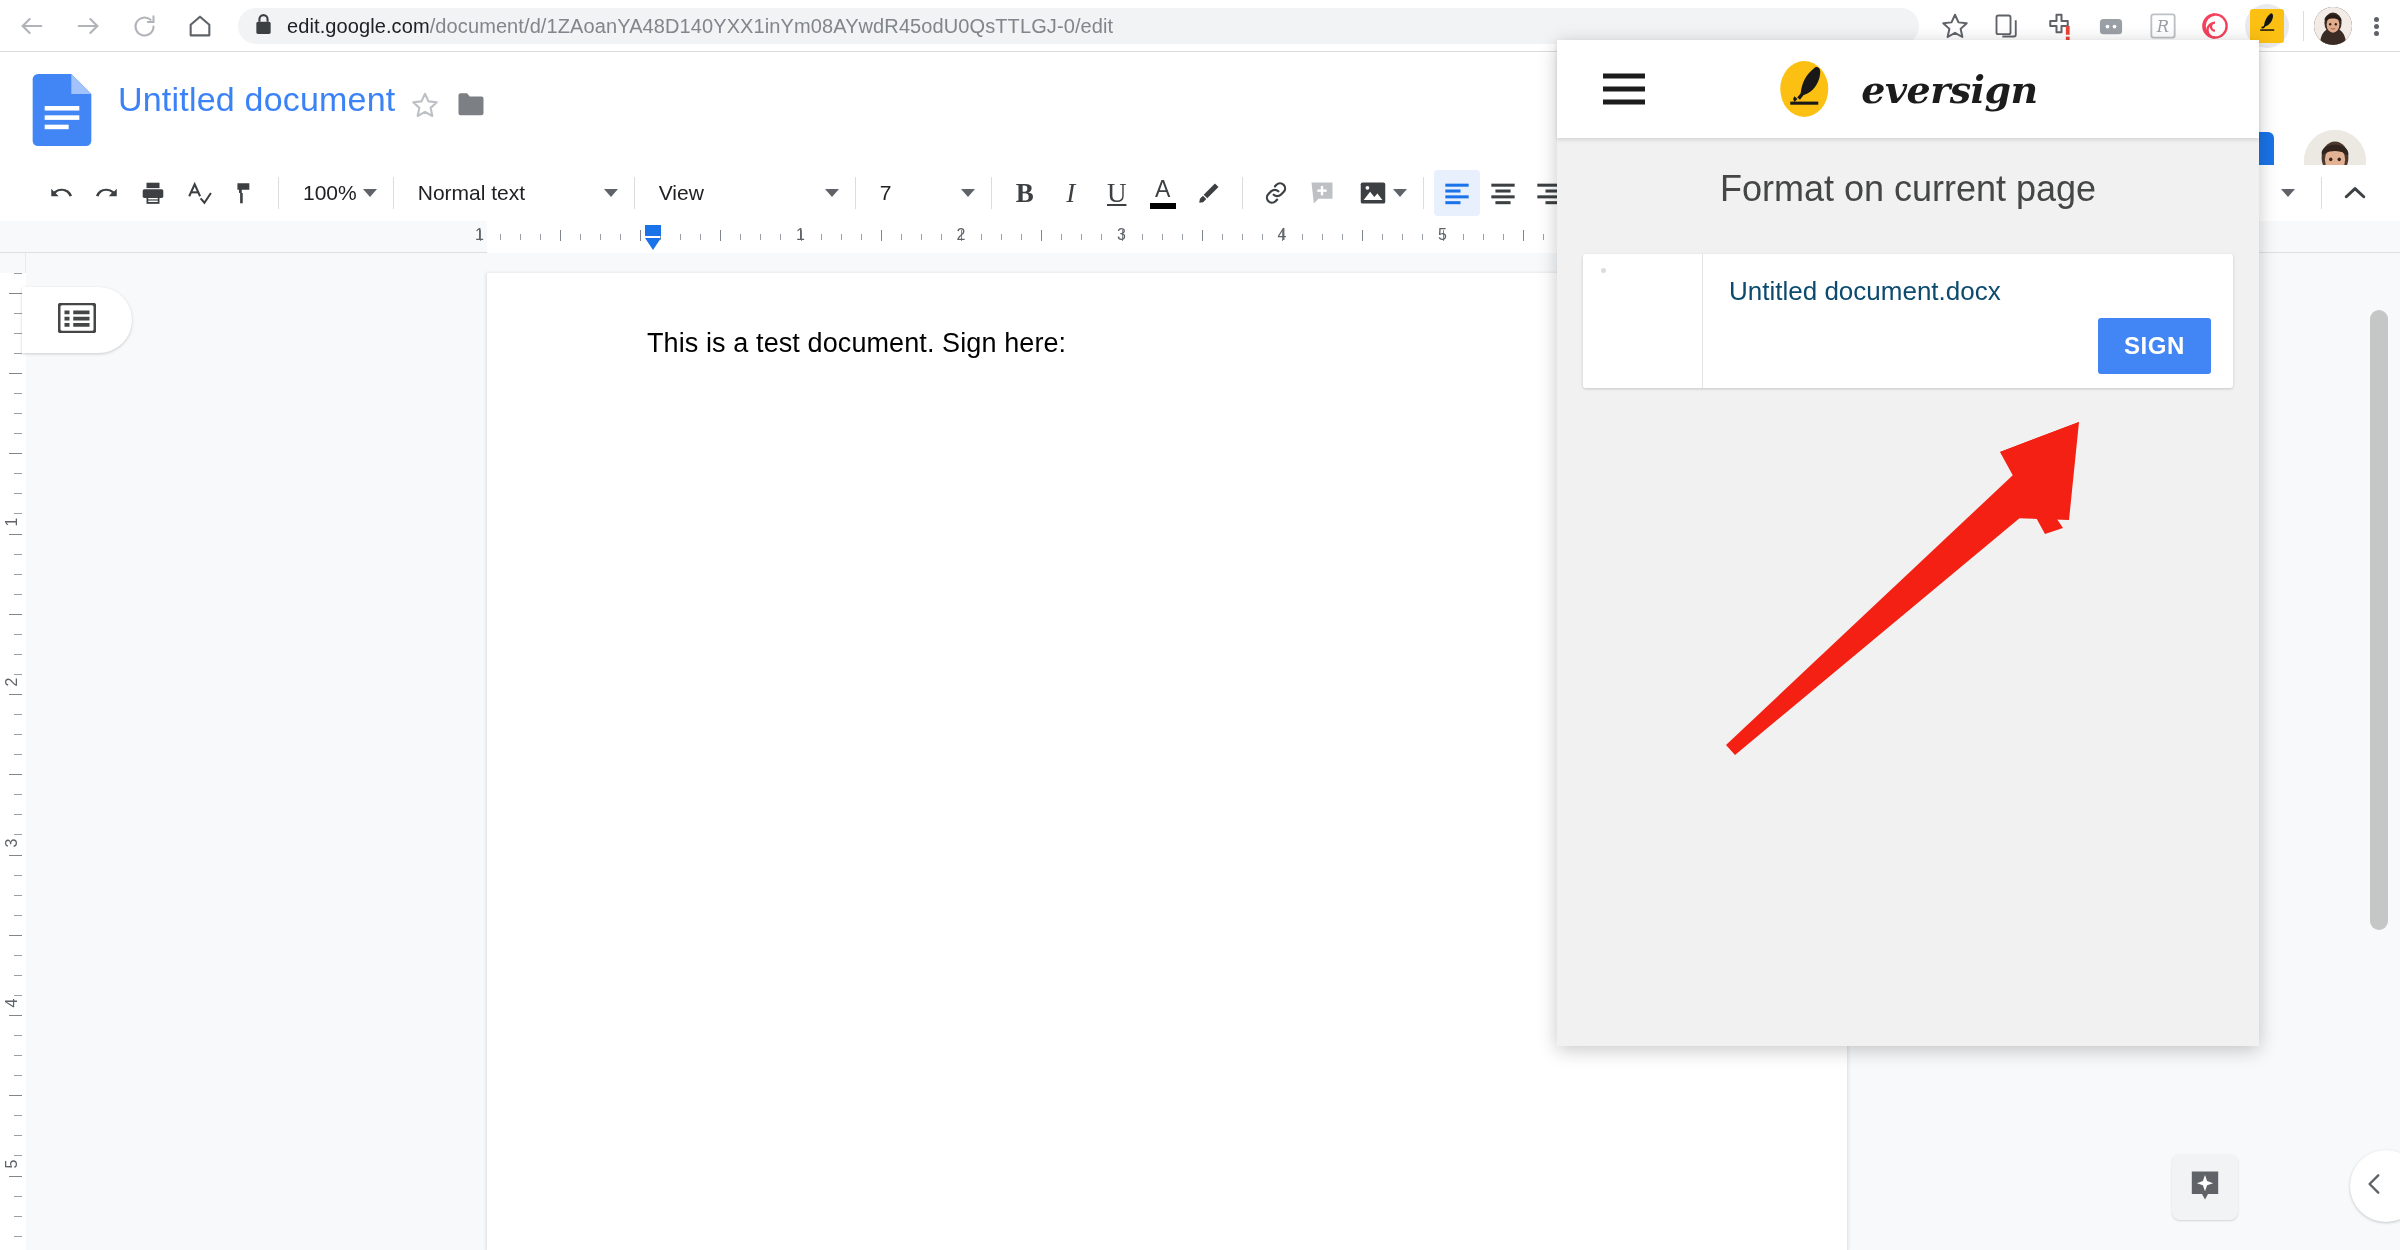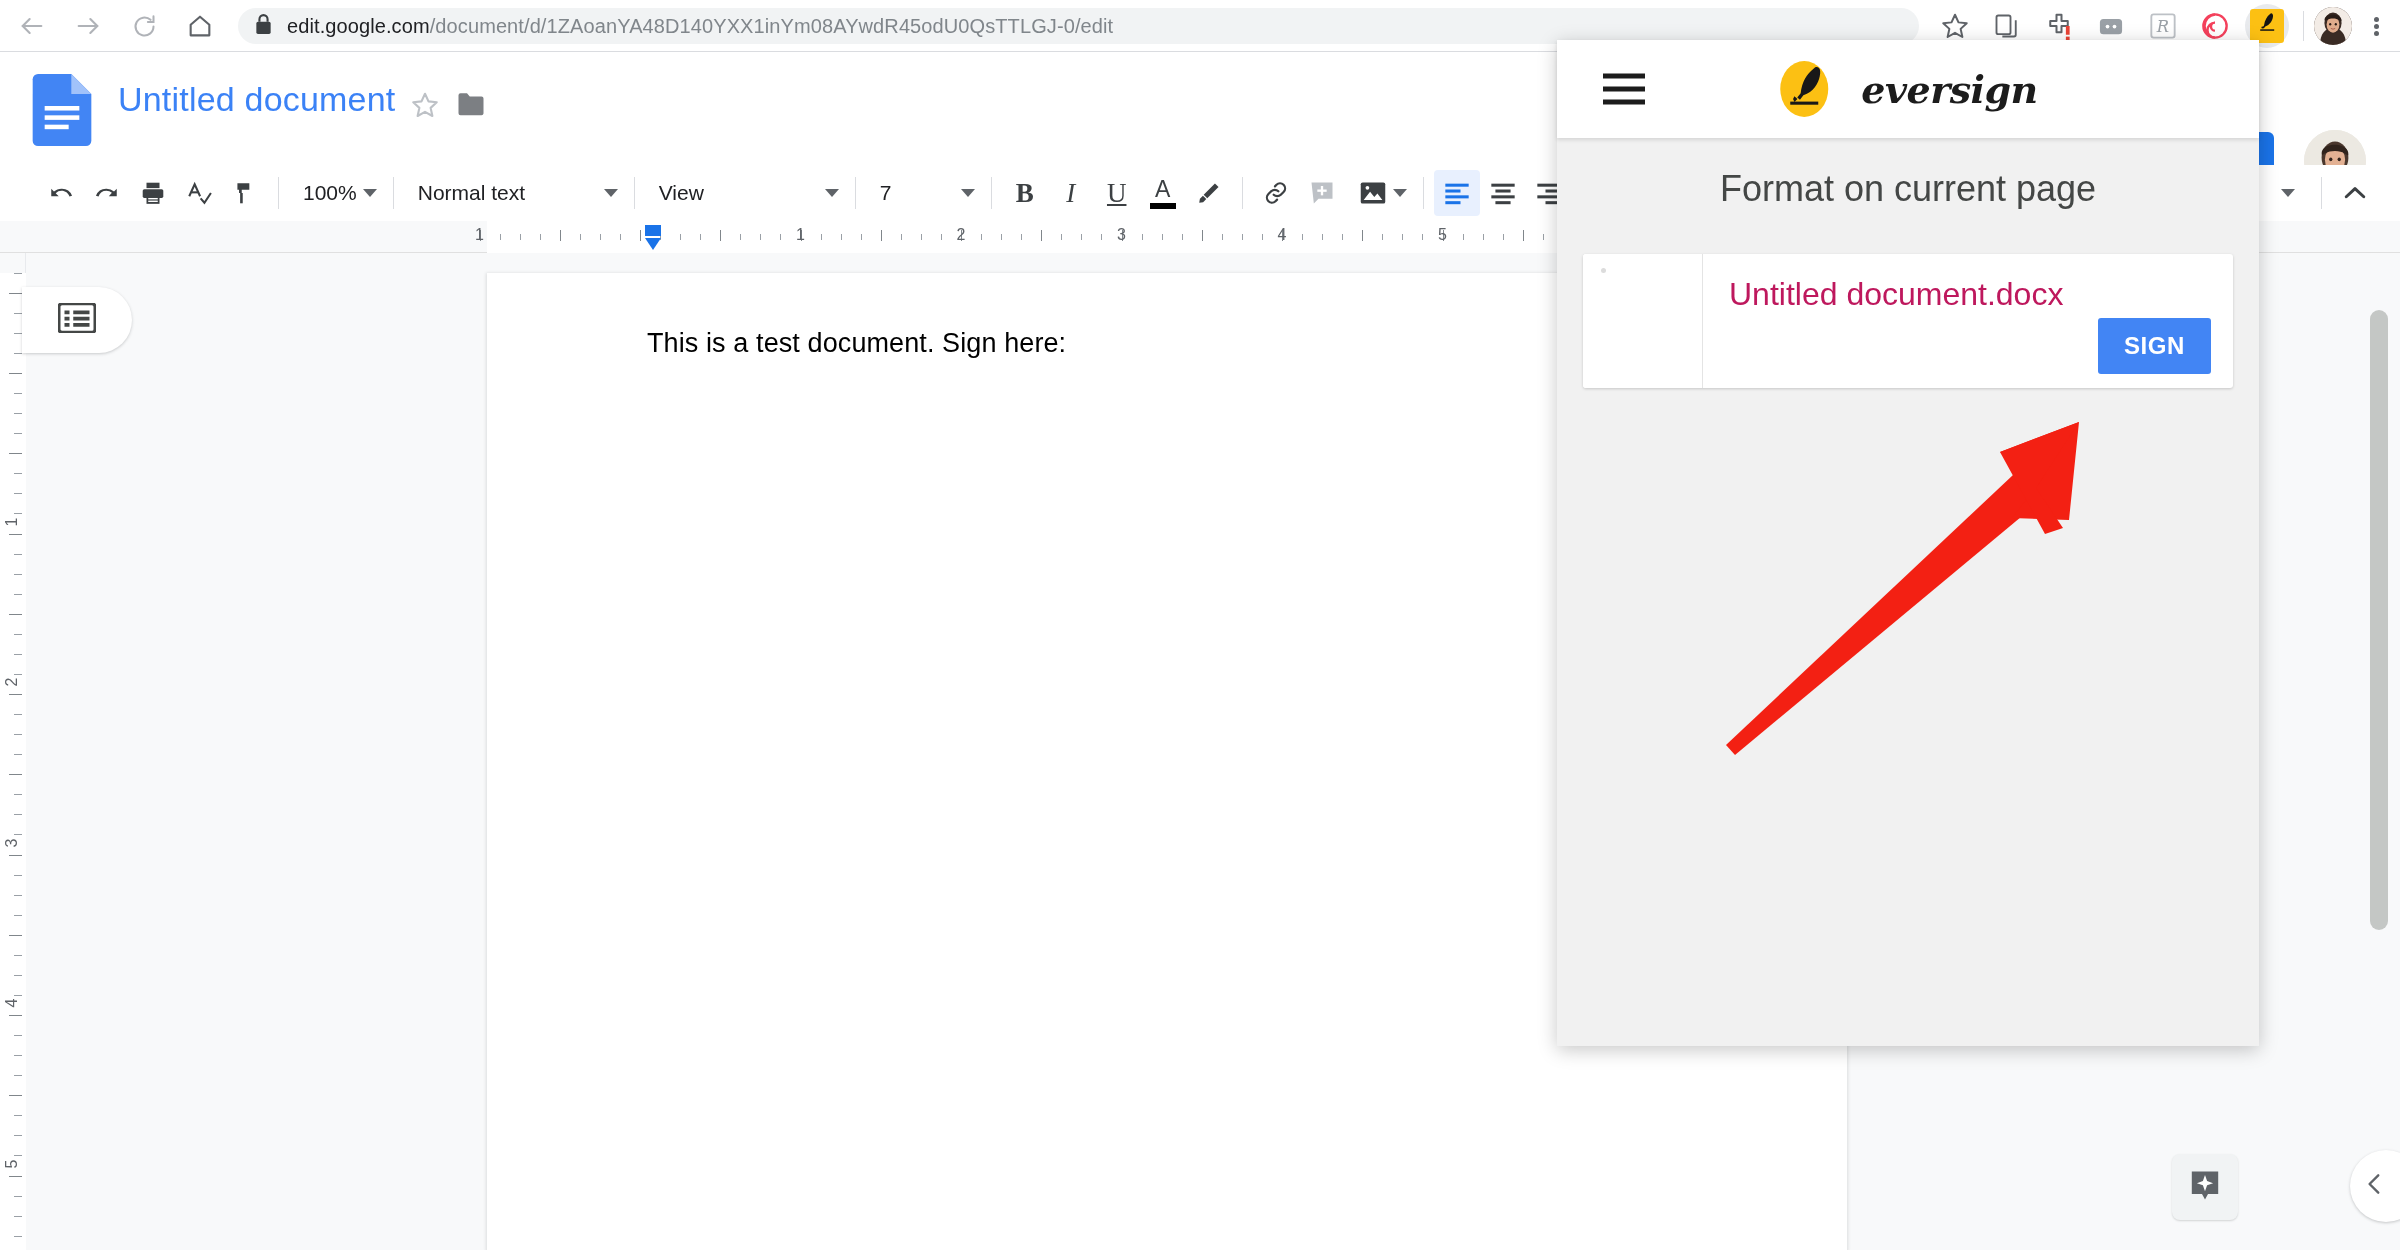--- a/index.html
+++ b/index.html
@@ -221,21 +221,21 @@
   }
   .ev-thumb {
     width: 120px; flex: none; background: #ffffff;
     border-right: 1px solid #e4e4e4; position: relative;
   }
   .ev-thumb::after {
     content:""; position:absolute; left: 18px; top: 14px;
     width: 5px; height: 5px; border-radius: 50%; background: #dcdcdc;
   }
   .ev-cardbody { flex: 1; position: relative; padding: 22px 26px; }
-  .ev-filename { font-size: 32px; color: #be185d; }
+  .ev-filename { font-size: 26px; color: #0c4a6e; }
   .ev-sign-btn {
     position: absolute; right: 22px; bottom: 14px;
     background: #4285f4; color: #ffffff; font-size: 24px; font-weight: bold;
     letter-spacing: .6px; padding: 14px 26px; border-radius: 3px;
   }
 
   
   .annot { position: absolute; left: 0; top: 0; width: 2400px; height: 1250px;
            pointer-events: none; }
 </style>

